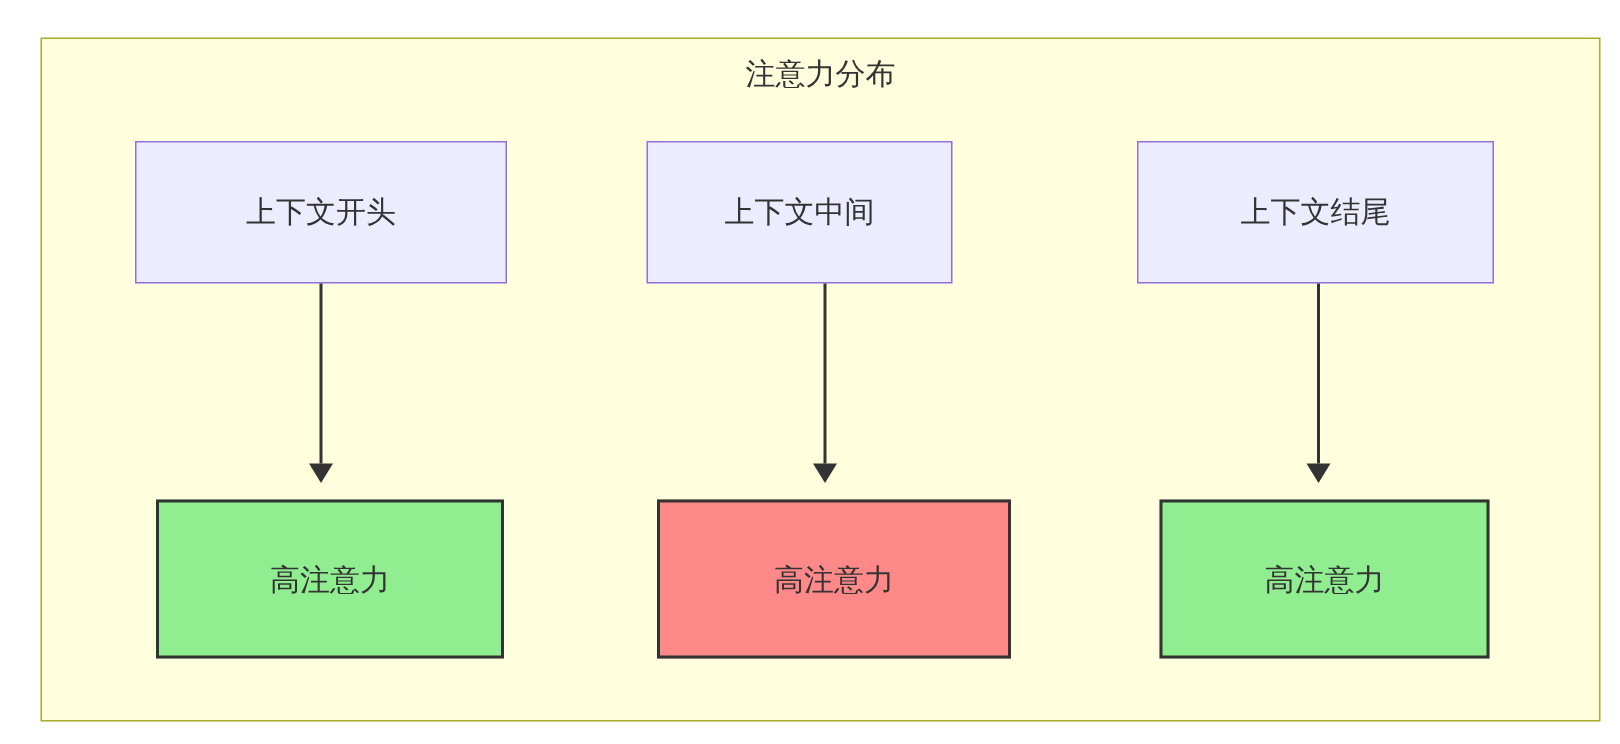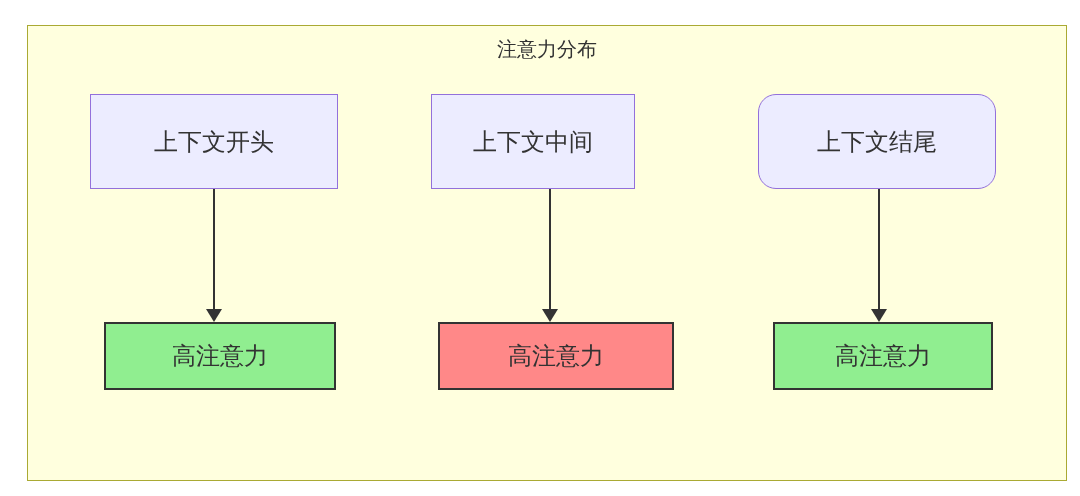--- a/index.html
+++ b/index.html
@@ -32,41 +32,41 @@
     text-align: center;
     font-size: 20px;
     font-weight: 500;
     color: var(--text, #333333);
   }
   .node {
     position: absolute;
     display: flex;
     align-items: center;
     justify-content: center;
-    font-size: 24px;
+    font-size: 20px;
     color: var(--text, #333333);
     text-align: left;
   }
   .node.source {
     background: var(--source-fill, #ececff);
     border: 1px solid var(--source-border, #9370db);
     height: 95px;
     top: 68px;
   }
   .node.target {
     border: 2px solid var(--target-border, #333333);
-    height: 68px;
-    top: 296px;
+    height: 106px;
+    top: 307px;
   }
   .node.target.high { background: var(--high-attention-fill, #90ee90); }
   .node.target.low  { background: var(--low-attention-fill, #ff8888); }
 
   .s1 { left: 62px;  width: 248px; }
   .s2 { left: 403px; width: 204px; }
-  .s3 { left: 730px; width: 238px; border-radius: 18px; }
+  .s3 { left: 730px; width: 238px; }
   .t1 { left: 76px;  width: 232px; }
   .t2 { left: 410px; width: 236px; }
   .t3 { left: 745px; width: 220px; }
 
   .arrow {
     position: absolute;
     top: 163px;
     height: 133px;
     width: 16px;
     display: flex;

